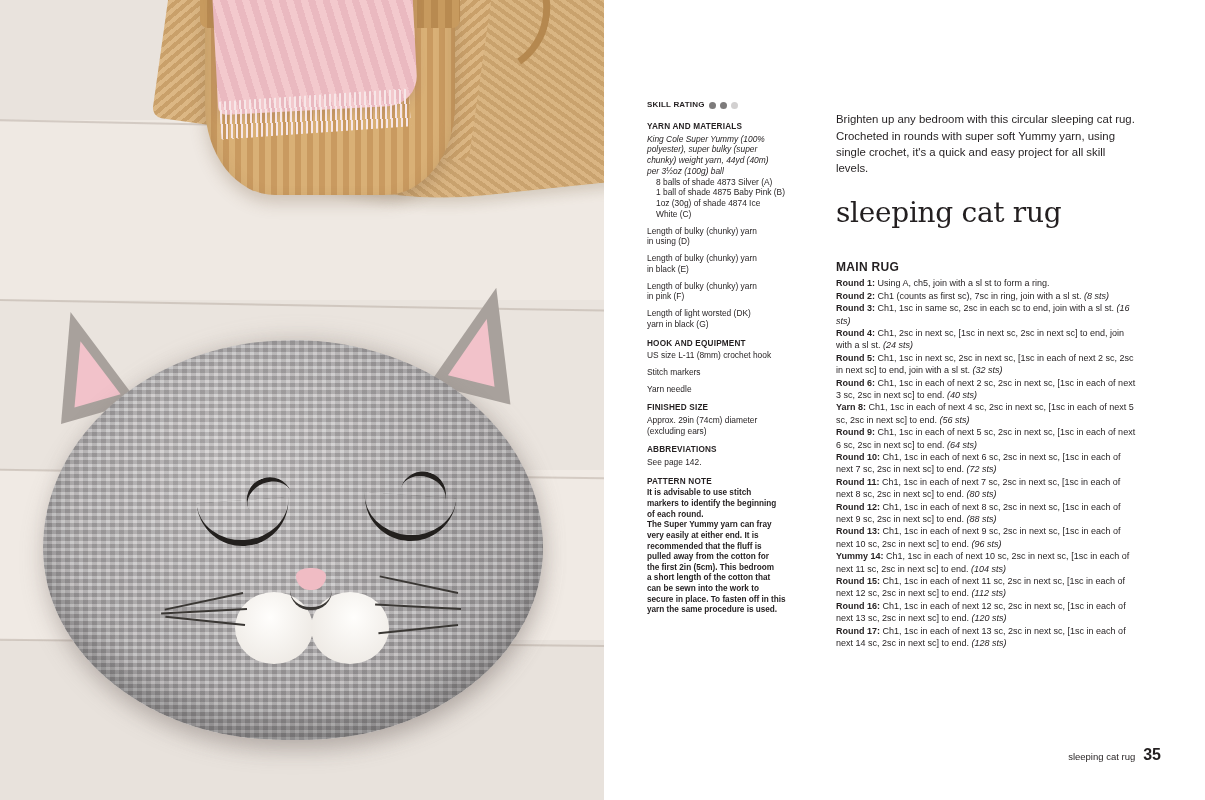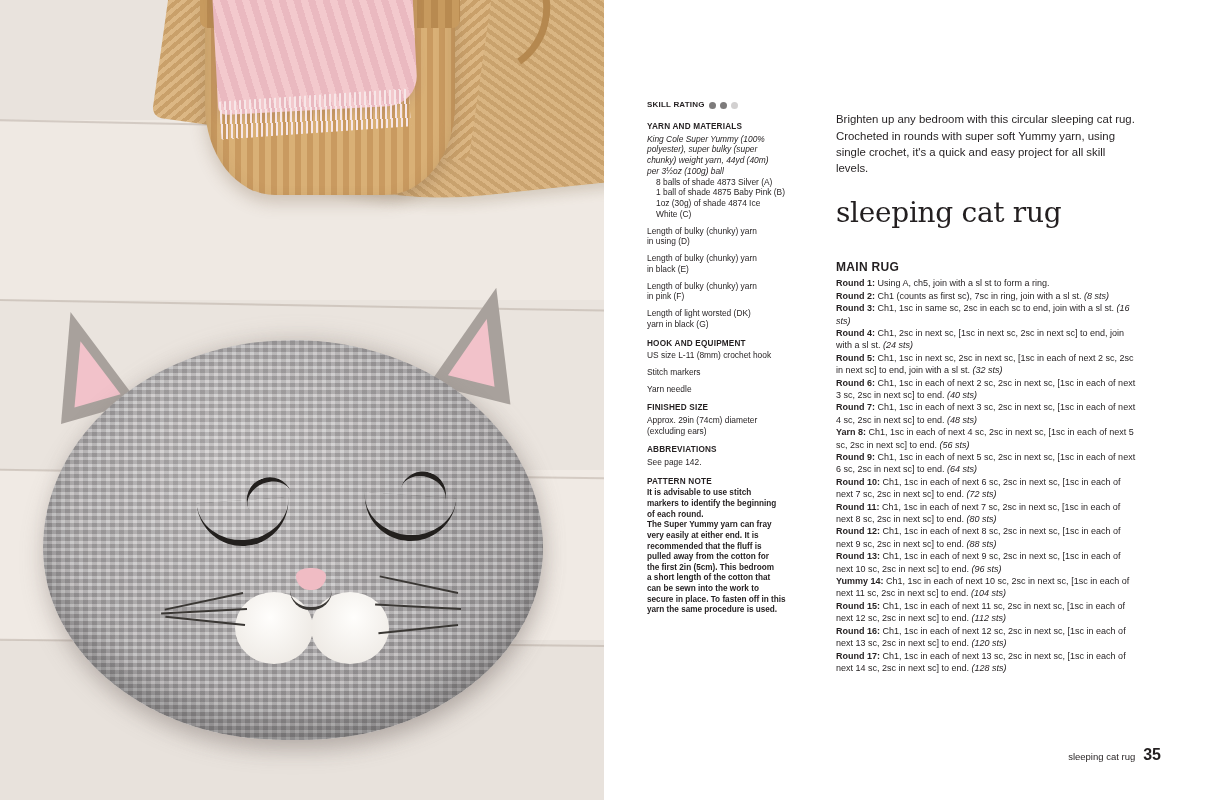--- a/index.html
+++ b/index.html
@@ -442,21 +442,20 @@
       <p class="intro">Brighten up any bedroom with this circular sleeping cat rug. Crocheted in rounds with super soft Yummy yarn, using single crochet, it's a quick and easy project for all skill levels.</p>
       <h1 class="title">sleeping cat rug</h1>
       <div class="main-head">MAIN RUG</div>
       <div id="rounds-mount">
           <div class="round"><b>Round 1:</b> Using A, ch5, join with a sl st to form a ring.</div>
           <div class="round"><b>Round 2:</b> Ch1 (counts as first sc), 7sc in ring, join with a sl st. <i>(8 sts)</i></div>
           <div class="round"><b>Round 3:</b> Ch1, 1sc in same sc, 2sc in each sc to end, join with a sl st. <i>(16 sts)</i></div>
           <div class="round"><b>Round 4:</b> Ch1, 2sc in next sc, [1sc in next sc, 2sc in next sc] to end, join with a sl st. <i>(24 sts)</i></div>
           <div class="round"><b>Round 5:</b> Ch1, 1sc in next sc, 2sc in next sc, [1sc in each of next 2 sc, 2sc in next sc] to end, join with a sl st. <i>(32 sts)</i></div>
           <div class="round"><b>Round 6:</b> Ch1, 1sc in each of next 2 sc, 2sc in next sc, [1sc in each of next 3 sc, 2sc in next sc] to end. <i>(40 sts)</i></div>
-          <div class="round"><b>Round 7:</b> Ch1, 1sc in each of next 3 sc, 2sc in next sc, [1sc in each of next 4 sc, 2sc in next sc] to end. <i>(48 sts)</i></div>
           <div class="round"><b>Yarn 8:</b> Ch1, 1sc in each of next 4 sc, 2sc in next sc, [1sc in each of next 5 sc, 2sc in next sc] to end. <i>(56 sts)</i></div>
           <div class="round"><b>Round 9:</b> Ch1, 1sc in each of next 5 sc, 2sc in next sc, [1sc in each of next 6 sc, 2sc in next sc] to end. <i>(64 sts)</i></div>
           <div class="round"><b>Round 10:</b> Ch1, 1sc in each of next 6 sc, 2sc in next sc, [1sc in each of next 7 sc, 2sc in next sc] to end. <i>(72 sts)</i></div>
           <div class="round"><b>Round 11:</b> Ch1, 1sc in each of next 7 sc, 2sc in next sc, [1sc in each of next 8 sc, 2sc in next sc] to end. <i>(80 sts)</i></div>
           <div class="round"><b>Round 12:</b> Ch1, 1sc in each of next 8 sc, 2sc in next sc, [1sc in each of next 9 sc, 2sc in next sc] to end. <i>(88 sts)</i></div>
           <div class="round"><b>Round 13:</b> Ch1, 1sc in each of next 9 sc, 2sc in next sc, [1sc in each of next 10 sc, 2sc in next sc] to end. <i>(96 sts)</i></div>
           <div class="round"><b>Yummy 14:</b> Ch1, 1sc in each of next 10 sc, 2sc in next sc, [1sc in each of next 11 sc, 2sc in next sc] to end. <i>(104 sts)</i></div>
           <div class="round"><b>Round 15:</b> Ch1, 1sc in each of next 11 sc, 2sc in next sc, [1sc in each of next 12 sc, 2sc in next sc] to end. <i>(112 sts)</i></div>
           <div class="round"><b>Round 16:</b> Ch1, 1sc in each of next 12 sc, 2sc in next sc, [1sc in each of next 13 sc, 2sc in next sc] to end. <i>(120 sts)</i></div>
           <div class="round"><b>Round 17:</b> Ch1, 1sc in each of next 13 sc, 2sc in next sc, [1sc in each of next 14 sc, 2sc in next sc] to end. <i>(128 sts)</i></div>

